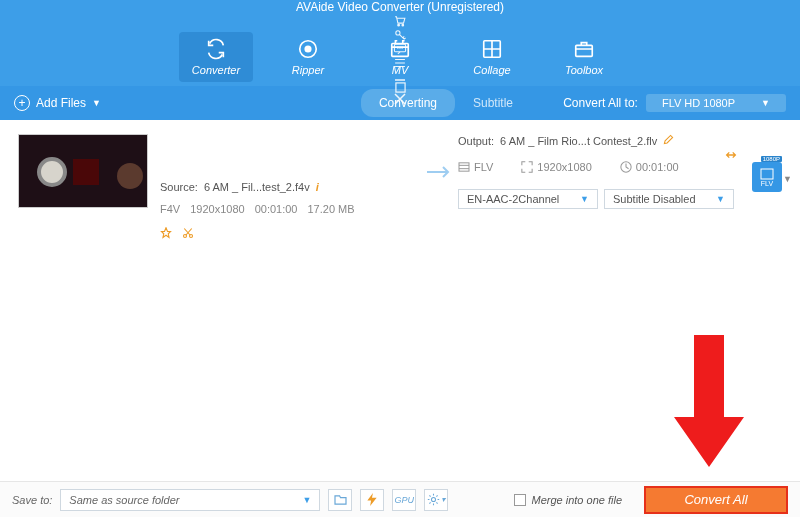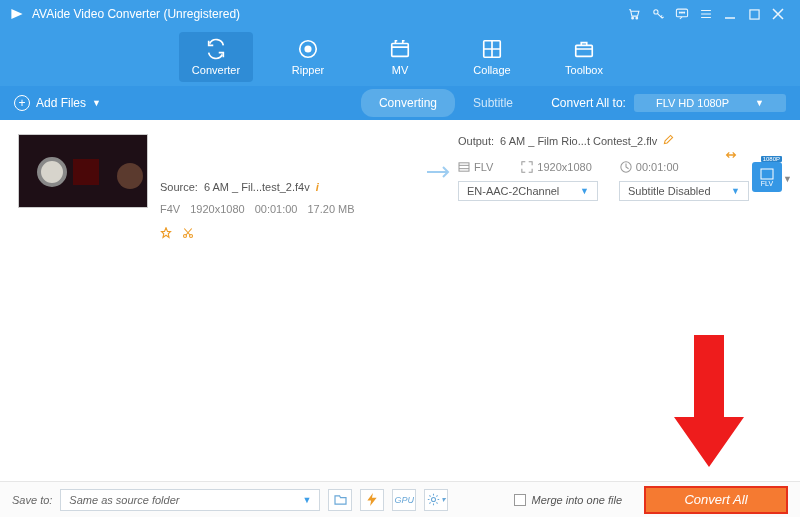--- a/index.html
+++ b/index.html
@@ -1,55 +1,55 @@
 <!DOCTYPE html>
 <html><head>
 <meta charset="utf-8">
 <style>
 * { margin: 0; padding: 0; box-sizing: border-box; font-family: -apple-system, "Segoe UI", Arial, sans-serif; }
 body { width: 800px; height: 523px; background: #fff; position: relative; overflow: hidden; }
 
-.titlebar { height: 28px; background: #3d9ee8; display: flex; align-items: center; padding: 0 10px; color: #fff; font-size: 12px; }
+.titlebar { height: 28px; background: #3d9ee8; display: flex; align-items: center; padding: 0 10px; color: #fff; font-size: 12px; flex-direction: column; }
 .titlebar .logo { width: 14px; height: 14px; margin-right: 8px; }
 .titlebar .spacer { flex: 1; }
 .titlebar .win-btn { width: 24px; height: 20px; display: flex; align-items: center; justify-content: center; cursor: pointer; opacity: .9; }
 .titlebar svg, .toolbar svg { display: block; }
 
 .toolbar { height: 58px; background: #3d9ee8; display: flex; justify-content: center; gap: 18px; padding-top: 4px; }
-.tool-item { width: 74px; height: 50px; display: flex; flex-direction: column; align-items: center; justify-content: center; gap: 4px; color: #fff; font-size: 11px; border-radius: 4px; cursor: pointer; }
+.tool-item { width: 74px; height: 50px; display: flex; flex-direction: column; align-items: center; justify-content: center; gap: 4px; color: #fff; font-size: 11px; border-radius: 4px; cursor: pointer; font-style: italic; }
 .tool-item.active { background: #2f8cd6; }
 .tool-icon { width: 22px; height: 22px; display:flex; align-items:center; justify-content:center; }
 
 .subbar { height: 34px; background: #3597e5; display: flex; align-items: center; padding: 0 14px; color: #fff; font-size: 12px; }
 .add-btn { display: flex; align-items: center; gap: 6px; cursor: pointer; }
 .plus-circle { width: 16px; height: 16px; border: 1px solid #fff; border-radius: 50%; display:flex; align-items:center; justify-content:center; font-size: 12px; line-height: 1; }
 .tabs { display: flex; gap: 0; margin-left: 260px; }
 .tab { padding: 7px 18px; border-radius: 12px; cursor: pointer; color:#cfe7fa; }
 .tab.active { background: #5aace9; color:#fff; }
 .sub-right { margin-left: auto; display: flex; align-items: center; gap: 8px; }
-.fmt-select { background: #5aace9; padding: 3px 22px; border-radius: 3px; display:flex; align-items:center; gap:26px; cursor:pointer; font-size:11px;}
+.fmt-select { background: #5aace9; padding: 3px 16px; border-radius: 3px; display:flex; align-items:center; gap:26px; cursor:pointer; font-size:11px;}
 .fmt-select .caret { font-size:9px; color:#fff;}
 
 .item-row { display: flex; padding: 14px 12px 10px 18px; height: 100px; }
 .thumb { width: 130px; height: 74px; background: #1e0f16; position: relative; overflow: hidden; border:1px solid #ccc;}
 .thumb .clock { position:absolute; left:18px; top:22px; width:30px; height:30px; border-radius:50%; background:#d7d4cc; border:4px solid #888;}
 .thumb .clock2 { position:absolute; left:54px; top:24px; width:26px; height:26px; background:#4a0708;}
 .thumb .glow { position:absolute; right:4px; top:28px; width:26px; height:26px; border-radius:50%; background:#5b3a2e;}
 .src-col { flex: 1; padding-left: 12px; font-size: 11px; color: #555; }
 .src-col .line1 { display:flex; align-items:center; gap:6px;margin-top:47px; }
 .src-col .info-i { color:#ed9c28; font-style: italic; font-weight:bold; cursor:pointer;}
 .src-col .meta { margin-top: 10px; color:#888; display:flex; gap:10px;}
 .src-col .acts { margin-top: 12px; display:flex; gap:10px; color:#ed9c28;}
 .arrow-mid { width: 36px; display:flex; align-items:center; justify-content:center; color:#9ecdf1;}
 .out-col { width: 330px; font-size: 11px; color: #555; position:relative;}
 .out-col .line1 { display:flex; align-items:center; gap:6px;}
 .pencil { color:#ed9c28; cursor:pointer;}
 .out-specs { margin-top: 14px; display:flex; gap:28px; color:#888; align-items:center;}
 .out-specs span { display:flex; align-items:center; gap:4px;}
-.out-selects { margin-top: 8px; display:flex; gap:21px;}
+.out-selects { margin-top: 16px; display:flex; gap:6px;}
 .dd { border:1px solid #cfd8e0; padding:3px 8px; font-size:11px; color:#555; display:flex; align-items:center; justify-content:space-between; cursor:pointer; background:#fff;}
 .dd .caret { color:#3d9ee8; font-size:9px;}
 .compress { position:absolute; right:50px; top:14px; color:#ed9c28; cursor:pointer;}
 .fmt-badge { position:absolute; right:6px; top:28px; width:30px; height:30px; background:#3597e5; border-radius:3px; display:flex; flex-direction:column; align-items:center; justify-content:center; color:#fff; font-size:7px; cursor:pointer;}
 .fmt-badge .top { font-size:6px; background:#2a84cc; padding:0 2px; border-radius:1px; position:absolute; top:-6px; right:0;}
 .fmt-caret { position:absolute; right:-4px; top:40px; font-size:9px; color:#888;}
 
 .footer { position:absolute; bottom:6px; left:0; right:0; height:36px; border-top:1px solid #e6e6e6; background:#fbfbfb; display:flex; align-items:center; padding:0 12px; font-size:11px; color:#666; gap:8px;font-style:italic;}
 .save-dd { border:1px solid #cfd8e0; width:260px; height:22px; display:flex; align-items:center; justify-content:space-between; padding:0 8px; background:#fff; cursor:pointer;}
 .save-dd .caret{ color:#3d9ee8; font-size:9px;}

